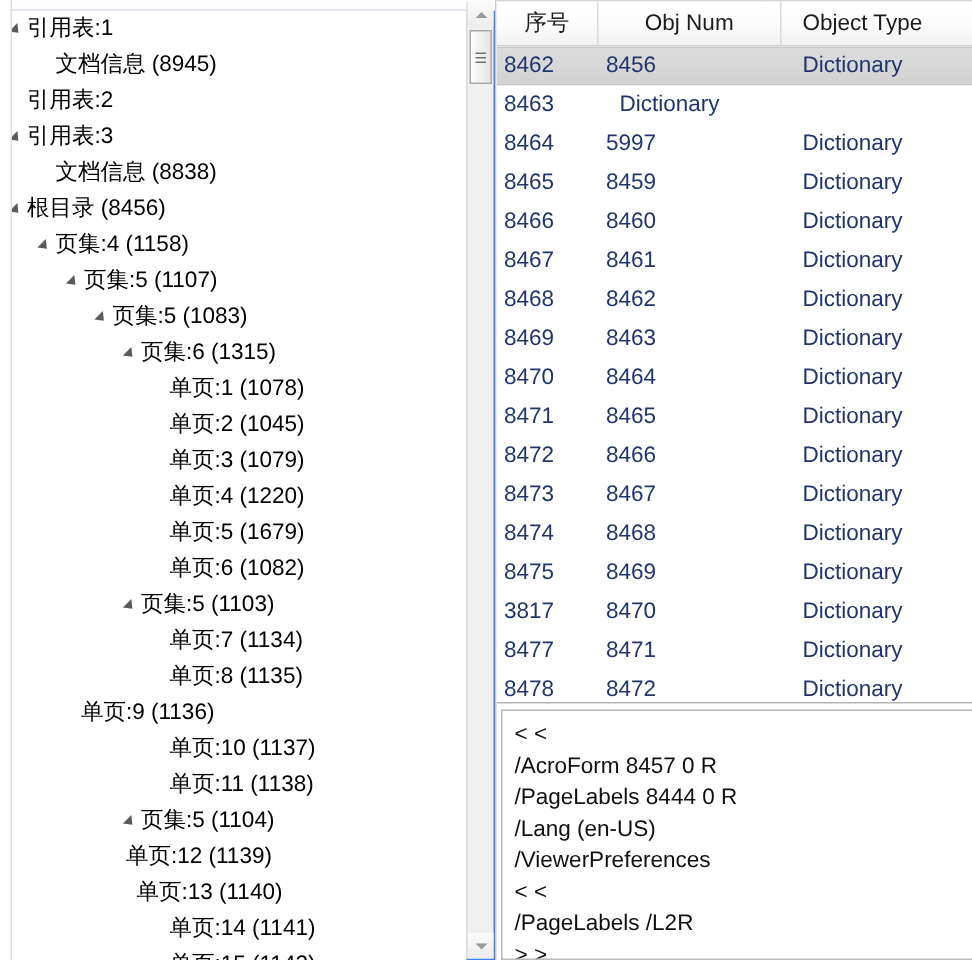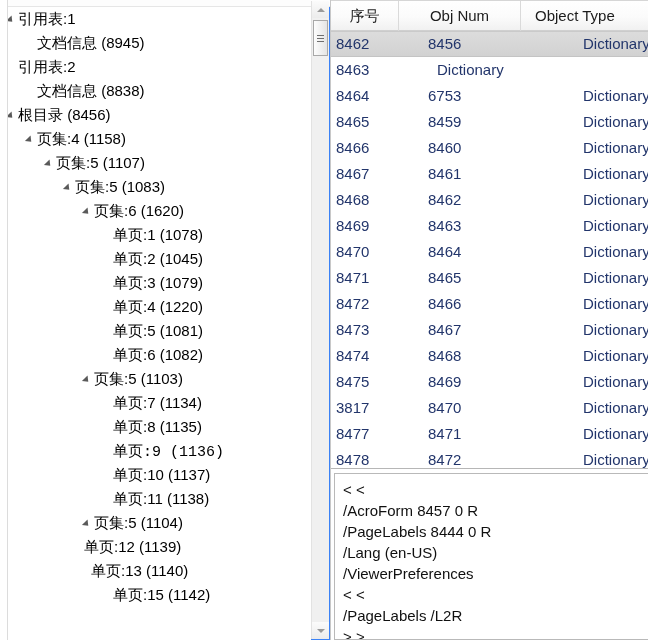--- a/index.html
+++ b/index.html
@@ -188,21 +188,20 @@
     position: relative;
     background: #ffffff;
   }
   .grow {
     display: flex;
     flex-direction: row;
     height: 26px;
     align-items: center;
     box-sizing: border-box;
     background: #ffffff;
-    gap: 24px;
   }
   .grow.selected {
     background: linear-gradient(#dcdcdc, #d2d2d2);
     border-top: 1px solid #cacaca;
     border-bottom: 1px solid #c4c4c4;
   }
   .gcell {
     font-size: 15px;
     color: #22356b;
     box-sizing: border-box;
@@ -246,41 +245,43 @@
 <div id="app">
 
   <div id="left-panel">
     <div class="tree-frame-top"></div>
     <div class="tree-edge-left"></div>
 
     <div id="tree">
         <div class="tree-row"><span class="twisty" style="left: 0px;"></span><span class="tlabel" style="margin-left: 10px;">引用表:1</span></div>
         <div class="tree-row"><span class="tlabel" style="margin-left: 29px;">文档信息 (8945)</span></div>
         <div class="tree-row"><span class="tlabel" style="margin-left: 10px;">引用表:2</span></div>
+        <div class="tree-row"><span class="twisty" style="left: 0px;"></span><span class="tlabel" style="margin-left: 10px;">引用表:3</span></div>
         <div class="tree-row"><span class="tlabel" style="margin-left: 29px;">文档信息 (8838)</span></div>
         <div class="tree-row"><span class="twisty" style="left: 0px;"></span><span class="tlabel" style="margin-left: 10px;">根目录 (8456)</span></div>
         <div class="tree-row"><span class="twisty" style="left: 19px;"></span><span class="tlabel" style="margin-left: 29px;">页集:4 (1158)</span></div>
         <div class="tree-row"><span class="twisty" style="left: 38px;"></span><span class="tlabel" style="margin-left: 48px;">页集:5 (1107)</span></div>
         <div class="tree-row"><span class="twisty" style="left: 57px;"></span><span class="tlabel" style="margin-left: 67px;">页集:5 (1083)</span></div>
-        <div class="tree-row"><span class="twisty" style="left: 76px;"></span><span class="tlabel" style="margin-left: 86px;">页集:6 (1620)</span></div>
+        <div class="tree-row"><span class="twisty" style="left: 76px;"></span><span class="tlabel" style="margin-left: 86px;">页集:6 (1315)</span></div>
         <div class="tree-row"><span class="tlabel" style="margin-left: 105px;">单页:1 (1078)</span></div>
         <div class="tree-row"><span class="tlabel" style="margin-left: 105px;">单页:2 (1045)</span></div>
         <div class="tree-row"><span class="tlabel" style="margin-left: 105px;">单页:3 (1079)</span></div>
         <div class="tree-row"><span class="tlabel" style="margin-left: 105px;">单页:4 (1220)</span></div>
-        <div class="tree-row"><span class="tlabel" style="margin-left: 105px;">单页:5 (1081)</span></div>
+        <div class="tree-row"><span class="tlabel" style="margin-left: 105px;">单页:5 (1679)</span></div>
         <div class="tree-row"><span class="tlabel" style="margin-left: 105px;">单页:6 (1082)</span></div>
         <div class="tree-row"><span class="twisty" style="left: 76px;"></span><span class="tlabel" style="margin-left: 86px;">页集:5 (1103)</span></div>
         <div class="tree-row"><span class="tlabel" style="margin-left: 105px;">单页:7 (1134)</span></div>
         <div class="tree-row"><span class="tlabel" style="margin-left: 105px;">单页:8 (1135)</span></div>
-        <div class="tree-row"><span class="tlabel" style="margin-left: 105px; font-family: Liberation Mono, monospace;">单页:9 (1136)</span></div>
+        <div class="tree-row"><span class="tlabel" style="margin-left: 46px;">单页:9 (1136)</span></div>
         <div class="tree-row"><span class="tlabel" style="margin-left: 105px;">单页:10 (1137)</span></div>
         <div class="tree-row"><span class="tlabel" style="margin-left: 105px;">单页:11 (1138)</span></div>
         <div class="tree-row"><span class="twisty" style="left: 76px;"></span><span class="tlabel" style="margin-left: 86px;">页集:5 (1104)</span></div>
         <div class="tree-row"><span class="tlabel" style="margin-left: 76px;">单页:12 (1139)</span></div>
         <div class="tree-row"><span class="tlabel" style="margin-left: 83px;">单页:13 (1140)</span></div>
+        <div class="tree-row"><span class="tlabel" style="margin-left: 105px;">单页:14 (1141)</span></div>
         <div class="tree-row"><span class="tlabel" style="margin-left: 105px;">单页:15 (1142)</span></div>
       </div>
 
     <div id="tree-scrollbar">
       <div id="tree-scroll-up">
         <span class="arr-up"></span>
       </div>
       <div id="tree-scroll-thumb">
         <span class="grip g1"></span>
         <span class="grip g2"></span>
@@ -305,21 +306,21 @@
             <div class="gcell c0">8462</div>
             <div class="gcell c1">8456</div>
             <div class="gcell c2">Dictionary</div>
           </div>
           <div class="grow">
             <div class="gcell c0">8463</div>
             <div class="gcell c2">Dictionary</div>
           </div>
           <div class="grow">
             <div class="gcell c0">8464</div>
-            <div class="gcell c1">6753</div>
+            <div class="gcell c1">5997</div>
             <div class="gcell c2">Dictionary</div>
           </div>
           <div class="grow">
             <div class="gcell c0">8465</div>
             <div class="gcell c1">8459</div>
             <div class="gcell c2">Dictionary</div>
           </div>
           <div class="grow">
             <div class="gcell c0">8466</div>
             <div class="gcell c1">8460</div>

